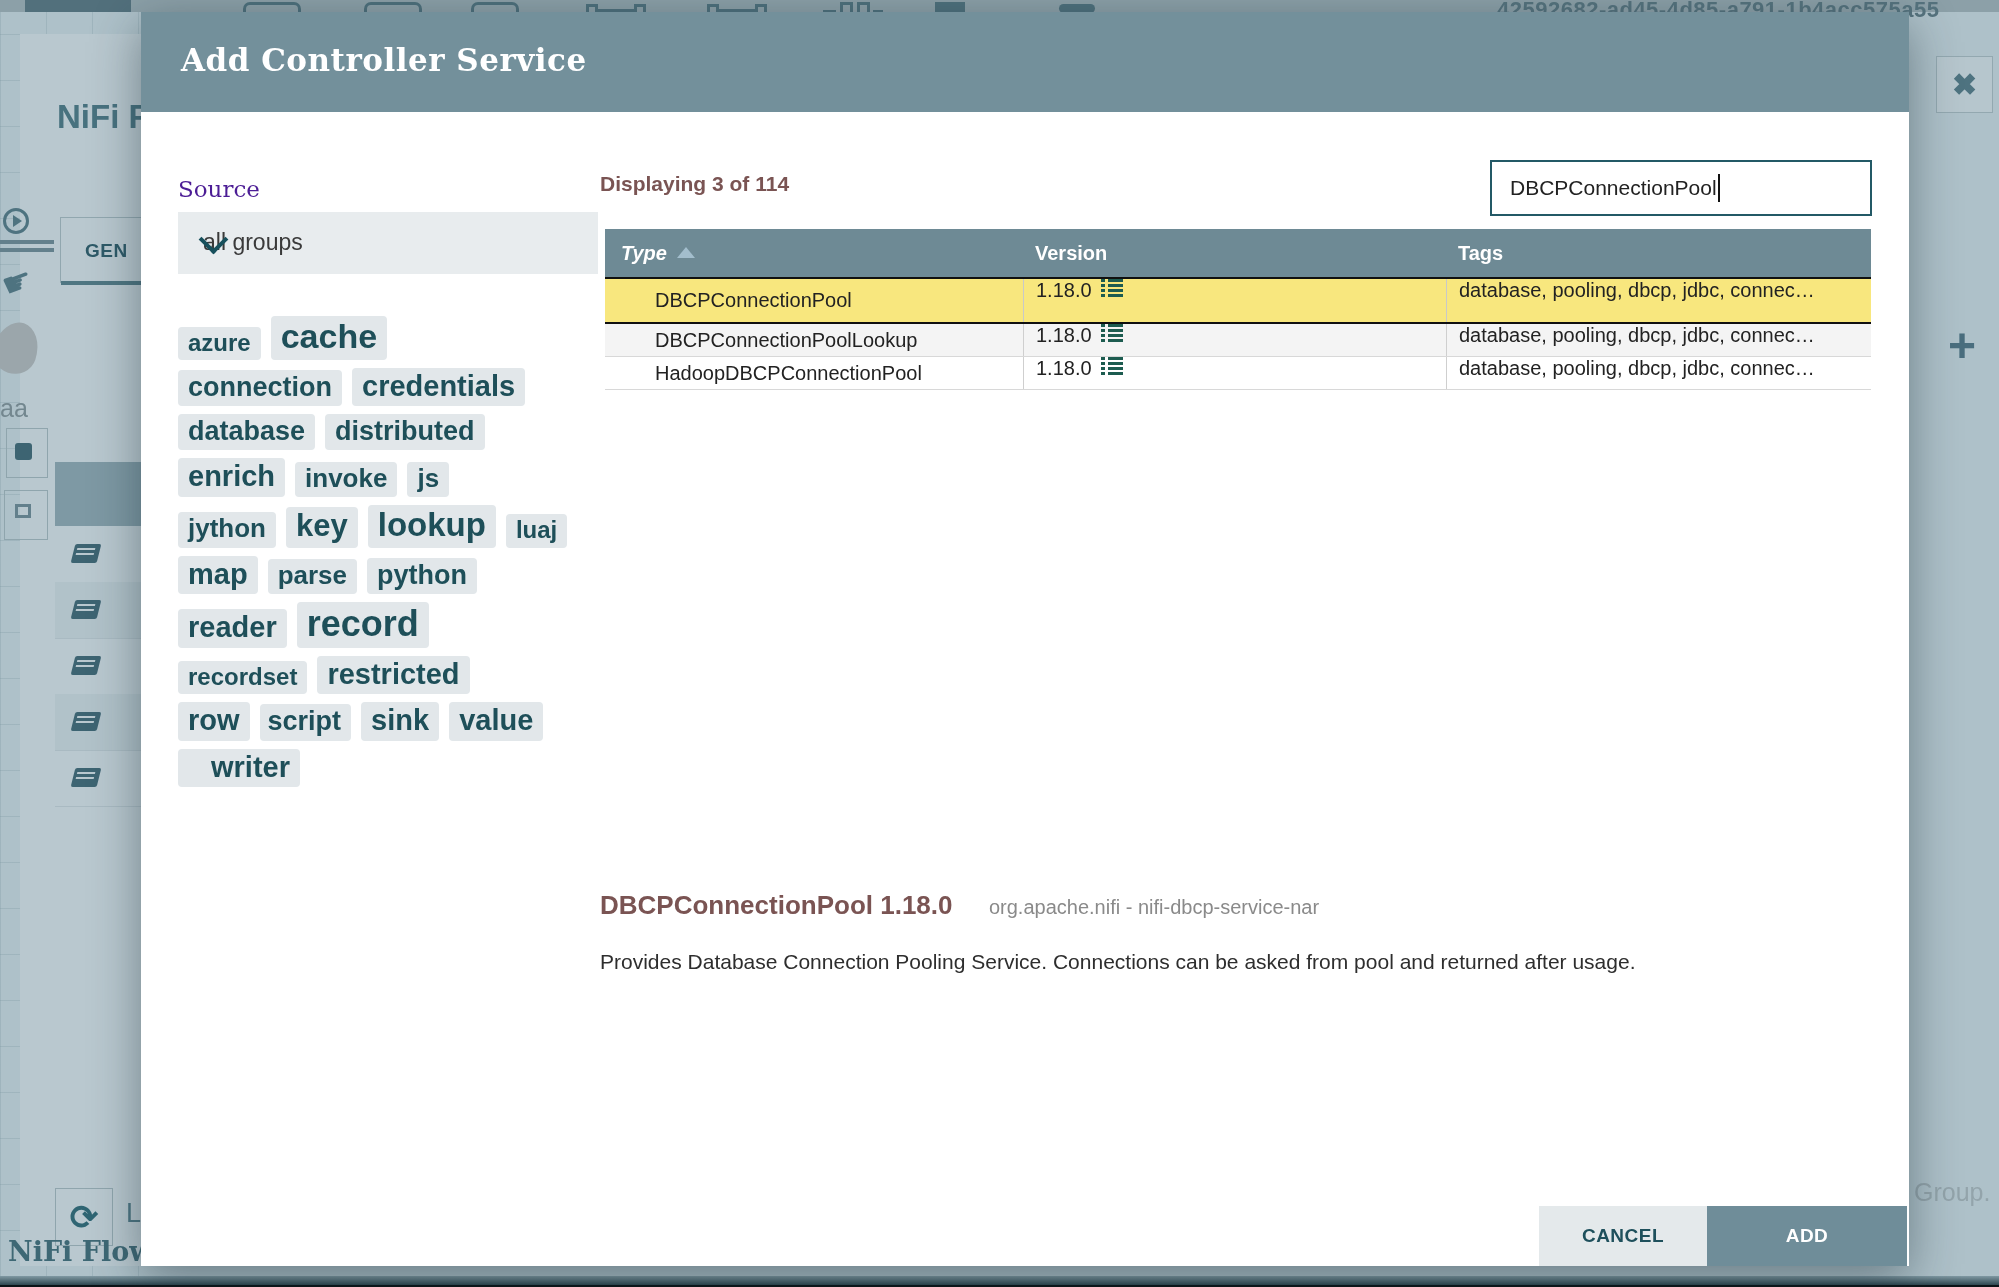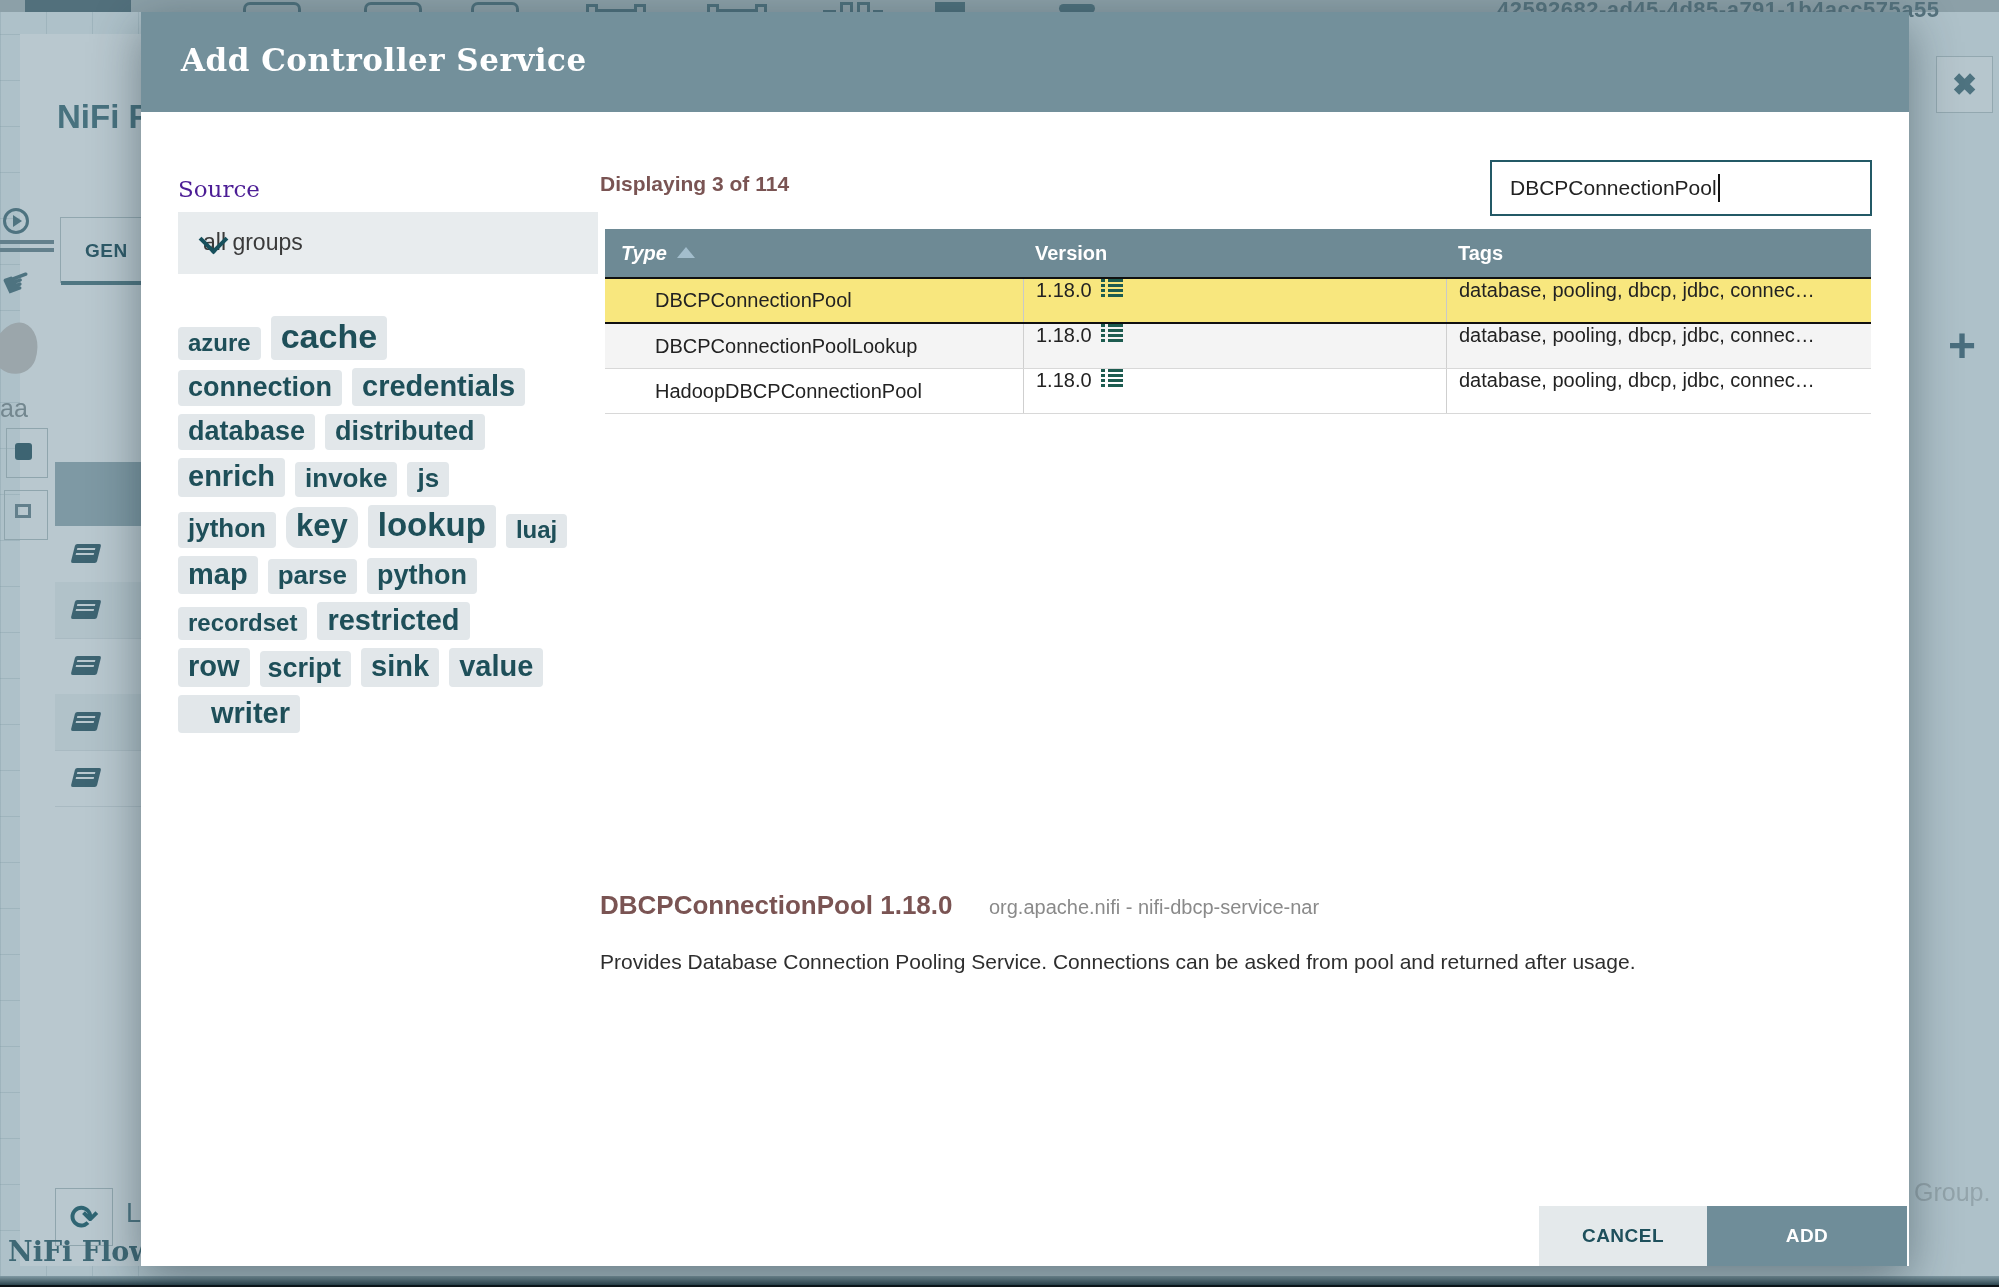--- a/index.html
+++ b/index.html
@@ -86,21 +86,21 @@
   .caret{display:inline-block;width:2px;height:28px;background:#111;margin-left:1px;}
 
   .svc-table{position:absolute;left:464px;top:217px;width:1266px;}
   .t-header{display:flex;height:48px;background:#6e8a95;color:#ffffff;font-size:20px;font-weight:bold;align-items:center;}
   .t-col1{width:418px;box-sizing:border-box;padding-left:16px;}
   .t-col2{width:423px;box-sizing:border-box;padding-left:12px;}
   .t-col3{width:425px;box-sizing:border-box;padding-left:12px;}
   .t-header .t-col1{font-style:italic;}
   .sort-asc{display:inline-block;margin-left:10px;width:0;height:0;border-left:9px solid transparent;
     border-right:9px solid transparent;border-bottom:11px solid #a3becd;vertical-align:2px;}
-  .t-row{display:flex;height:45px;align-items:center;font-size:20px;color:#222;cursor:pointer;box-sizing:border-box;}
+  .t-row{display:flex;height:33px;align-items:center;font-size:20px;color:#222;cursor:pointer;box-sizing:border-box;}
   .t-row .t-col1{padding-left:50px;}
   .t-row .t-col2,.t-row .t-col3{border-left:1px solid #cfcfcf;height:100%;display:flex;}
   .t-row.selected{background:#f8e77e;border-top:2px solid #101010;border-bottom:2px solid #101010;height:47px;}
   .t-row.selected .t-col2,.t-row.selected .t-col3{border-left-color:#c9c9c9;}
   .t-row.even{background:#f4f4f4;border-bottom:1px solid #d8d8d8;}
   .t-row.odd{background:#fff;border-bottom:1px solid #d8d8d8;}
   .t-tags{white-space:nowrap;overflow:hidden;}
   .list-icon{display:inline-block;width:22px;height:18px;margin-left:9px;
     background:
       repeating-linear-gradient(0deg,#1d5c50 0 3px,transparent 3px 5px);}
@@ -218,28 +218,32 @@
           <span class="tag-pill" style="font-size: 27px;">database</span>
           <span class="tag-pill" style="font-size: 27px;">distributed</span>
         </div>
         <div class="tag-line">
           <span class="tag-pill" style="font-size: 29px;">enrich</span>
           <span class="tag-pill" style="font-size: 26px;">invoke</span>
           <span class="tag-pill" style="font-size: 26px;">js</span>
         </div>
         <div class="tag-line">
           <span class="tag-pill" style="font-size: 26px;">jython</span>
-          <span class="tag-pill" style="font-size: 31px; border-radius: 12px;">key</span>
+          <span class="tag-pill" style="font-size: 31px;">key</span>
           <span class="tag-pill" style="font-size: 33px;">lookup</span>
           <span class="tag-pill" style="font-size: 24px;">luaj</span>
         </div>
         <div class="tag-line">
           <span class="tag-pill" style="font-size: 29px;">map</span>
           <span class="tag-pill" style="font-size: 26px;">parse</span>
           <span class="tag-pill" style="font-size: 27px;">python</span>
+        </div>
+        <div class="tag-line">
+          <span class="tag-pill" style="font-size: 29px;">reader</span>
+          <span class="tag-pill" style="font-size: 36px;">record</span>
         </div>
         <div class="tag-line">
           <span class="tag-pill" style="font-size: 24px;">recordset</span>
           <span class="tag-pill" style="font-size: 29px;">restricted</span>
         </div>
         <div class="tag-line">
           <span class="tag-pill" style="font-size: 29px;">row</span>
           <span class="tag-pill" style="font-size: 27px; padding-left: 8px;">script</span>
           <span class="tag-pill" style="font-size: 29px;">sink</span>
           <span class="tag-pill" style="font-size: 29px;">value</span>

